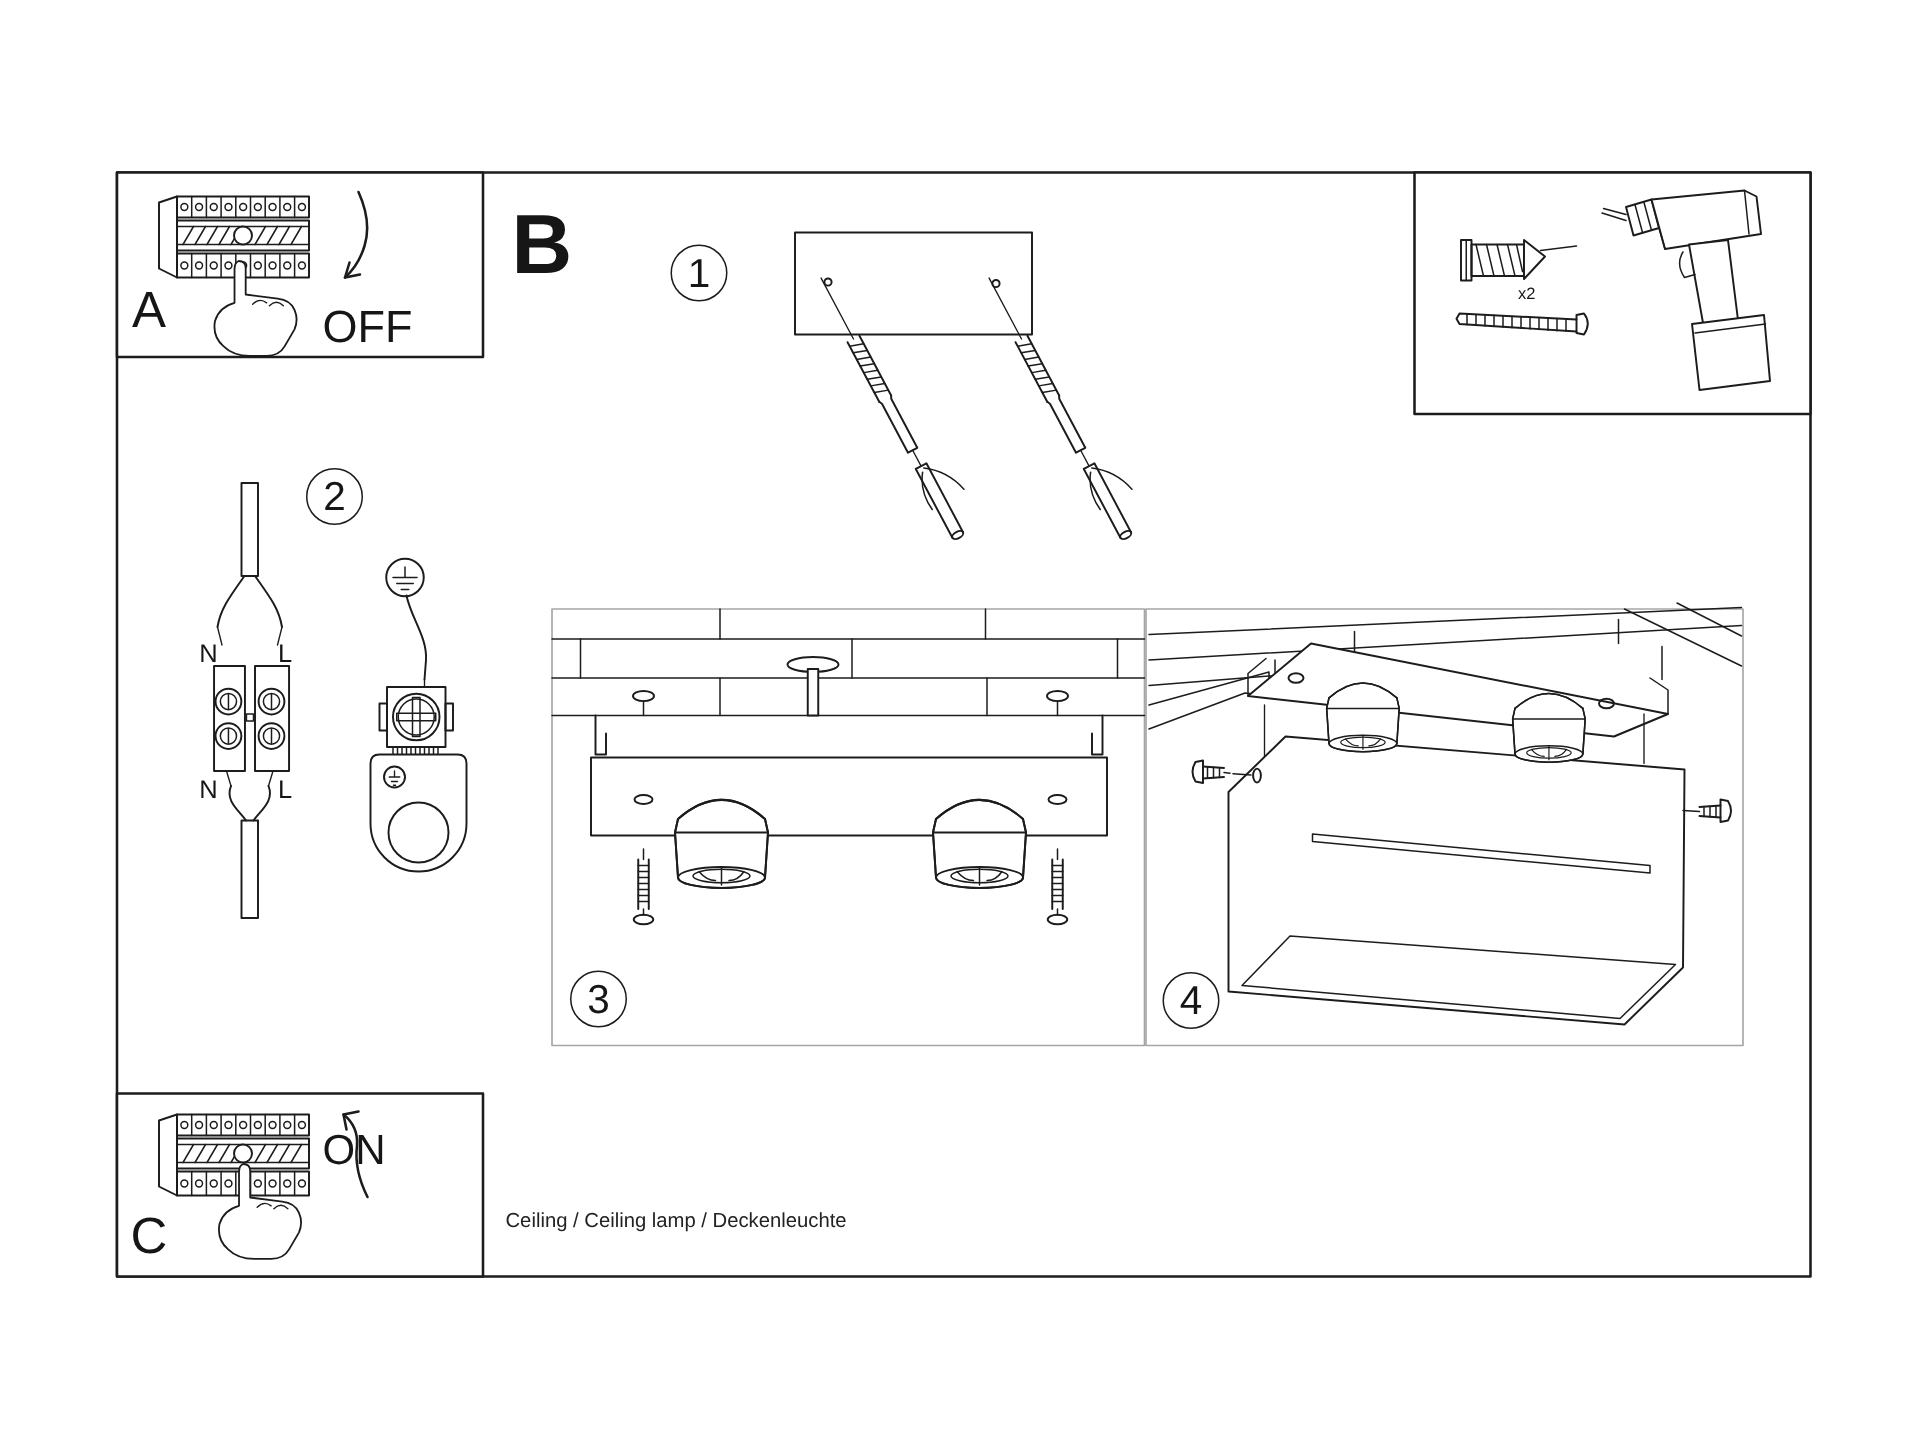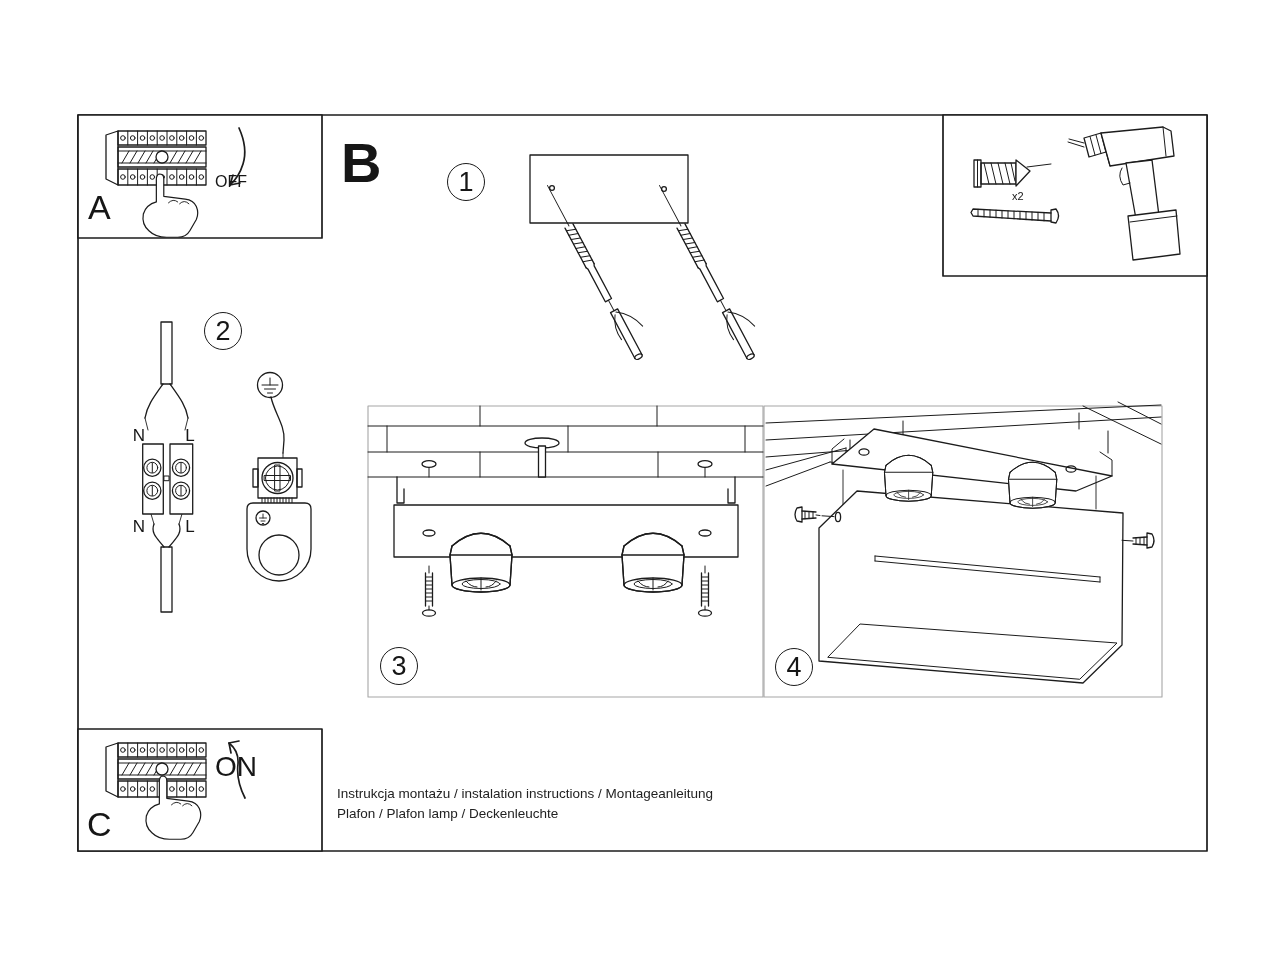--- a/index.html
+++ b/index.html
@@ -286,21 +286,21 @@
   <g>
     <path d="M1152,534 Q1156,540.5 1152,547 L1147,548 L1147,533 Z"></path>
     <path d="M1147,537 L1133,538 M1147,545 L1133,544"></path>
     <path class="thin" d="M1144,537.2 V544.8 M1140,537.4 V544.6 M1136,537.7 V544.3"></path>
     <path class="thin" d="M1133,541 L1122,540.3"></path>
   </g>
 
 </svg>
 
 <div class="t big-letter" style="left:88px;top:190px">A</div>
-<div class="t" style="left:215px;top:174px;font-size:16px">OFF</div>
+<div class="t" style="left:215px;top:204px;font-size:30px">OFF</div>
 
 <div class="t" style="left:341px;top:135px;font-size:56px;font-weight:bold">B</div>
 
 <div class="badge" style="left:447px;top:163px">
   <span>1</span>
 </div>
 <div class="badge" style="left:204px;top:312px">
   <span>2</span>
 </div>
 <div class="badge" style="left:380px;top:647px">
@@ -313,16 +313,15 @@
 <div class="t wire-label" style="left:139px;top:427px">N</div>
 <div class="t wire-label" style="left:190px;top:427px">L</div>
 <div class="t wire-label" style="left:139px;top:518px">N</div>
 <div class="t wire-label" style="left:190px;top:518px">L</div>
 
 <div class="t" style="left:1012px;top:191px;font-size:11px">x2</div>
 
 <div class="t big-letter" style="left:87px;top:807px">C</div>
 <div class="t" style="left:215px;top:753px;font-size:28px">ON</div>
 
-<div class="t footer-line" style="left:337px;top:787px">Instrukcja montażu / instalation instructions / Montageanleitung</div>
-<div class="t footer-line" style="left:337px;top:807px">Plafon / Plafon lamp / Deckenleuchte</div>
+<div class="t footer-line" style="left:337px;top:807px">Ceiling / Ceiling lamp / Deckenleuchte</div>
 
 </div>
 
 </body></html>

